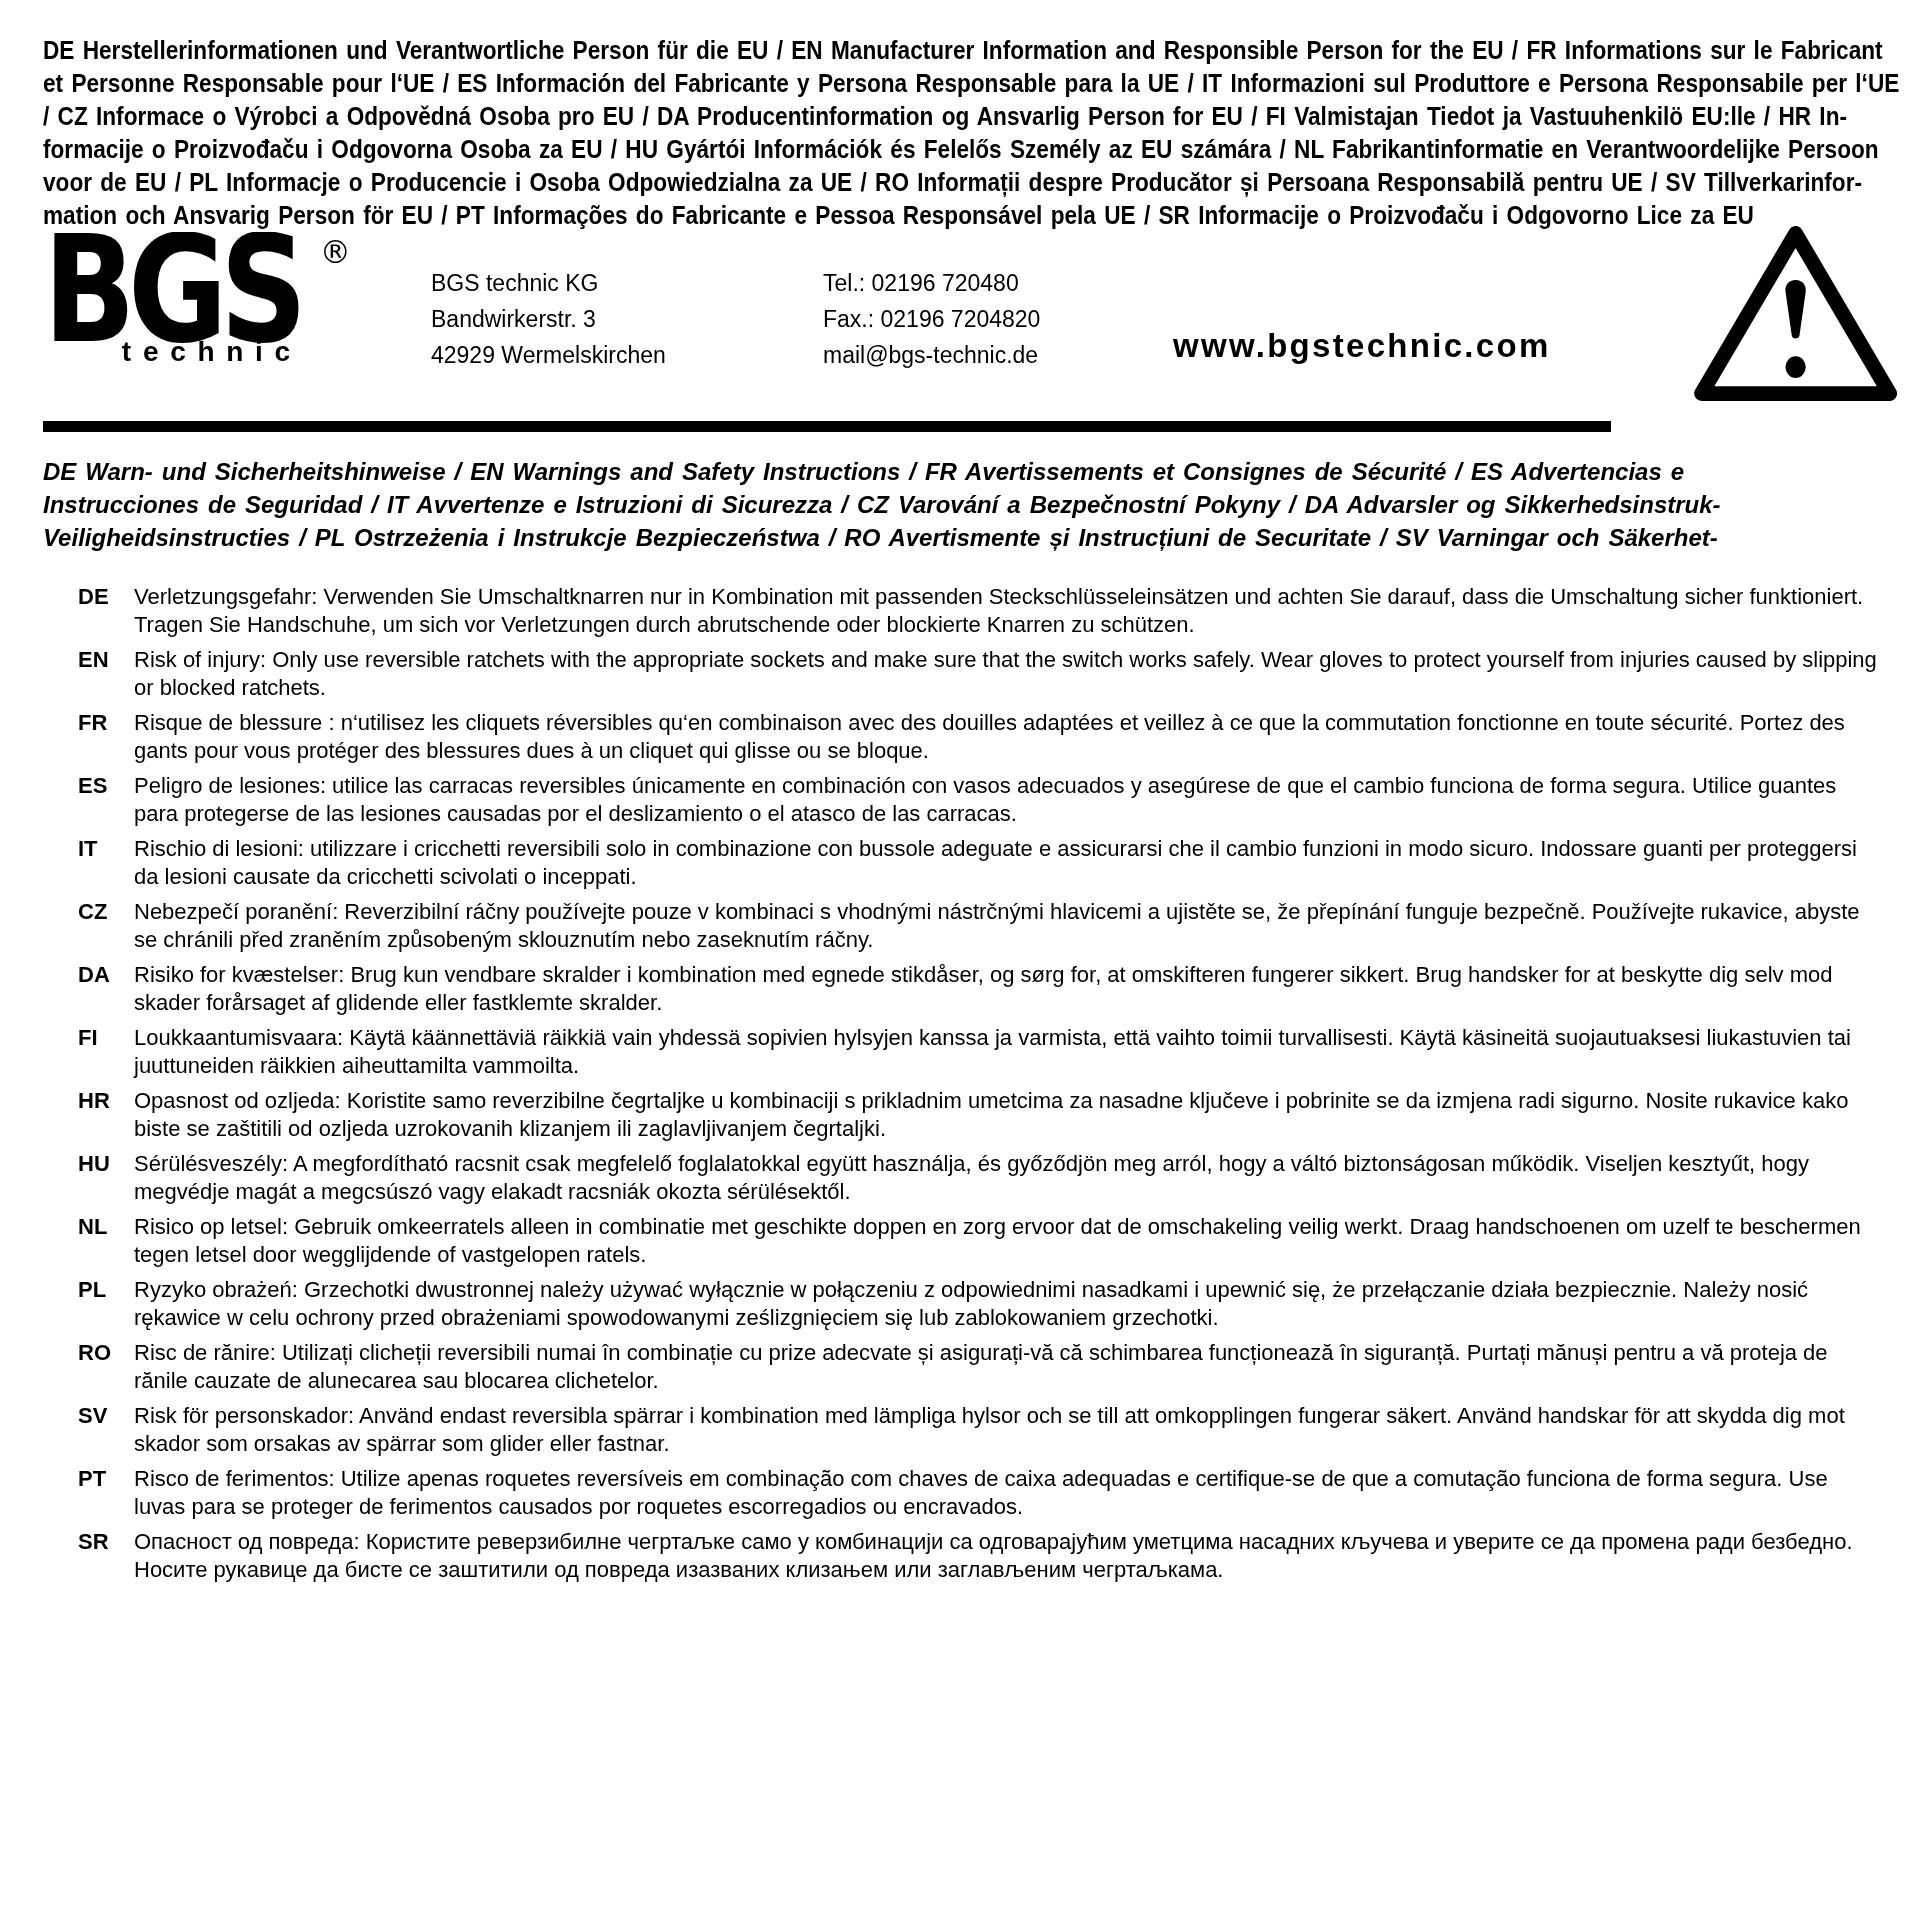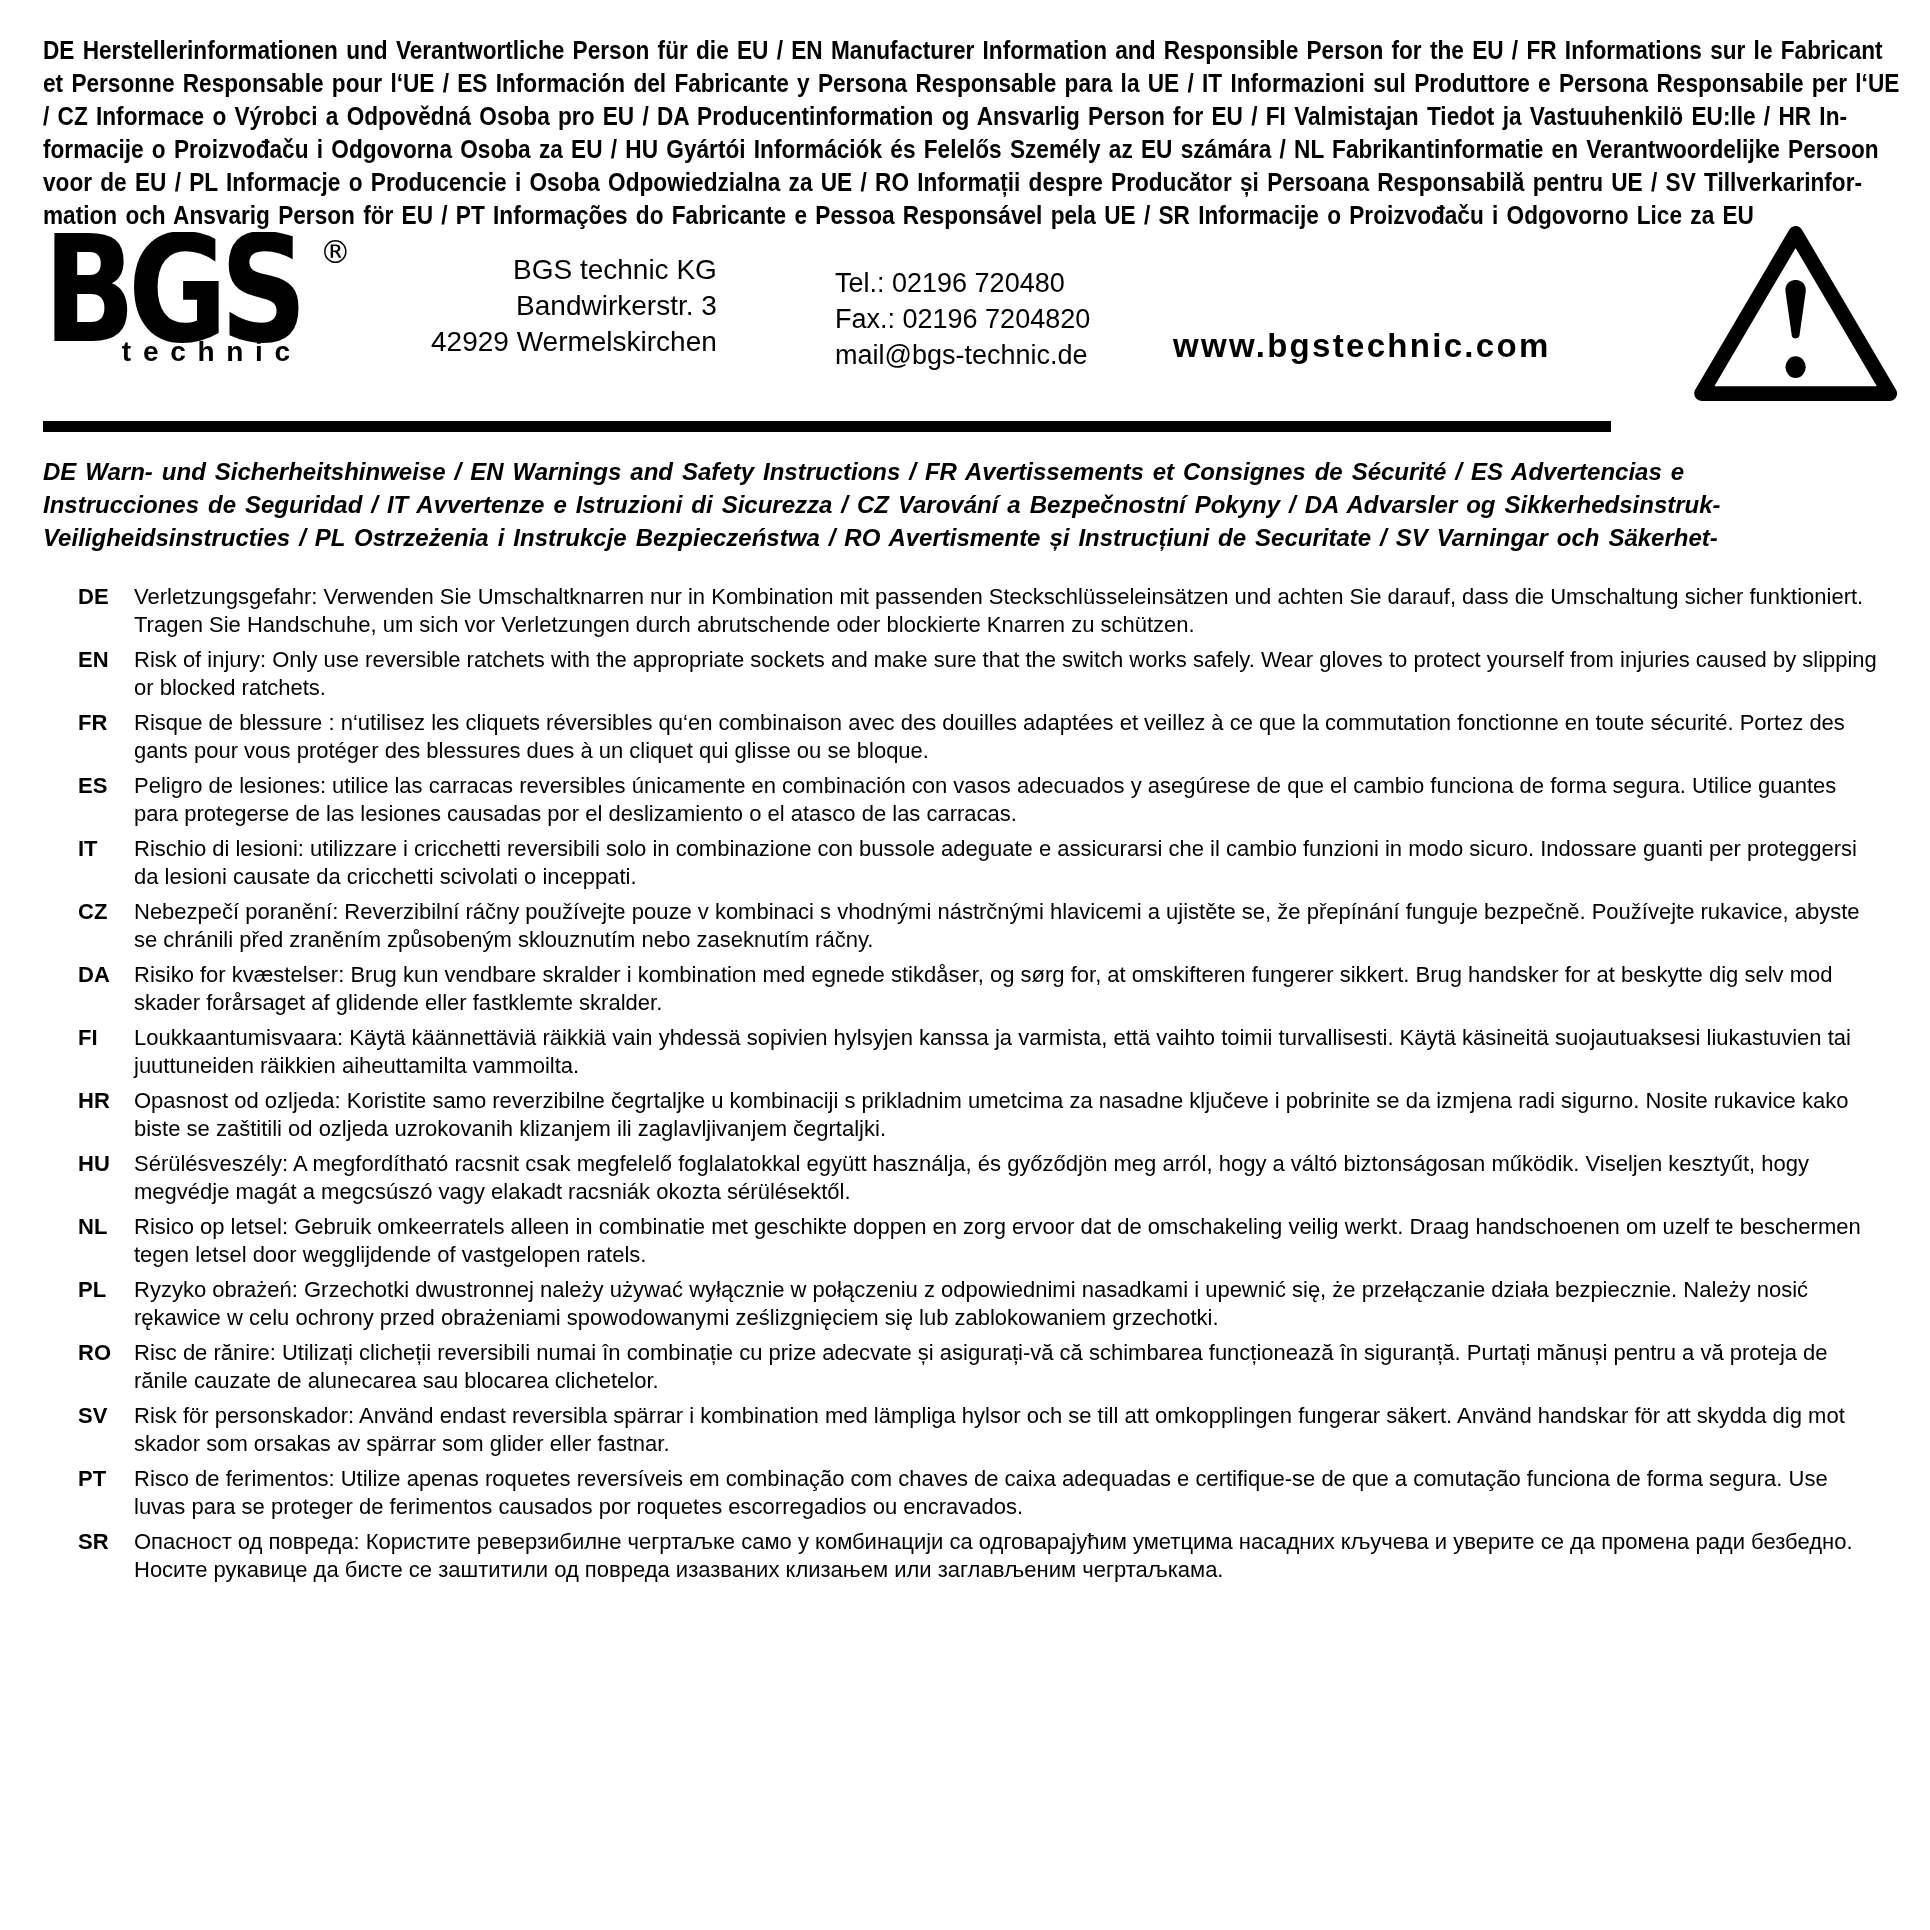--- a/index.html
+++ b/index.html
@@ -6,22 +6,22 @@
   body{width:1930px;height:1930px;overflow:hidden;color:#000;font-family:"Liberation Sans",sans-serif;}
   .page{width:1930px;height:1930px;box-sizing:border-box;padding:0 43px;position:relative;background:#fff;}
 
   
   .mfg-header{margin-top:34px;font-weight:bold;font-size:26px;line-height:33px;word-spacing:2.3px;}
   .mfg-header .hline{white-space:nowrap;transform:scaleX(0.87);transform-origin:left center;height:33px;}
 
   
   .brand-row{position:relative;height:167px;margin-top:0;}
   .logo-box{position:absolute;left:3.9px;top:0;width:304px;height:134px;}
-  .addr-col{position:absolute;left:388px;top:20px;font-size:28px;line-height:36px;text-align:right;}
-  .contact-col{position:absolute;left:780px;top:33px;font-size:27px;line-height:36px;margin-left:12px;}
+  .addr-col{position:absolute;left:388px;top:33px;font-size:23px;line-height:36px;}
+  .contact-col{position:absolute;left:780px;top:33px;font-size:23px;line-height:36px;}
   .site{position:absolute;left:1130px;top:95px;font-size:33px;font-weight:bold;letter-spacing:2.3px;}
   .warn-tri{position:absolute;left:1650px;top:-7.8px;}
 
   .rule{height:11px;background:#000;width:1568px;margin-top:22px;}
 
   
   .safety-heading{margin-top:22.6px;font-weight:bold;font-size:24px;line-height:33px;word-spacing:2.3px;}
   .safety-heading .hline{white-space:nowrap;font-style:italic;}
 
   

